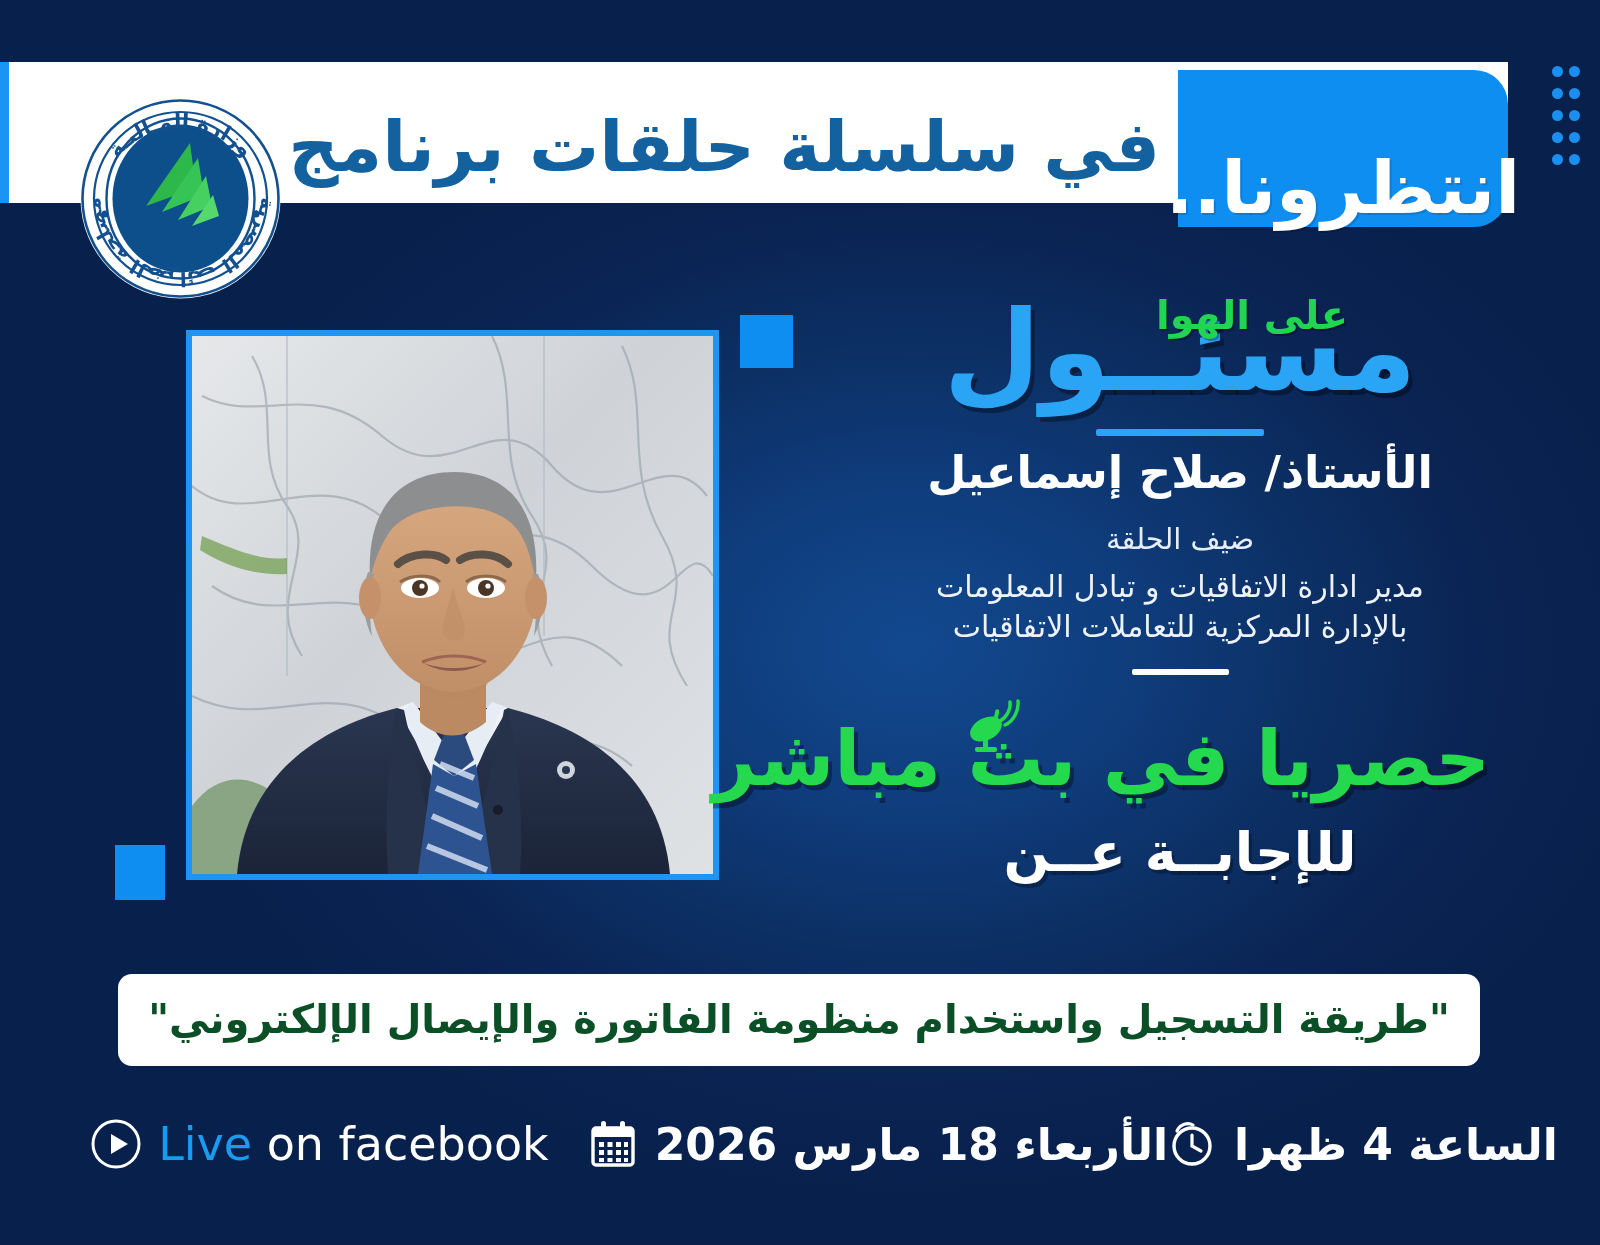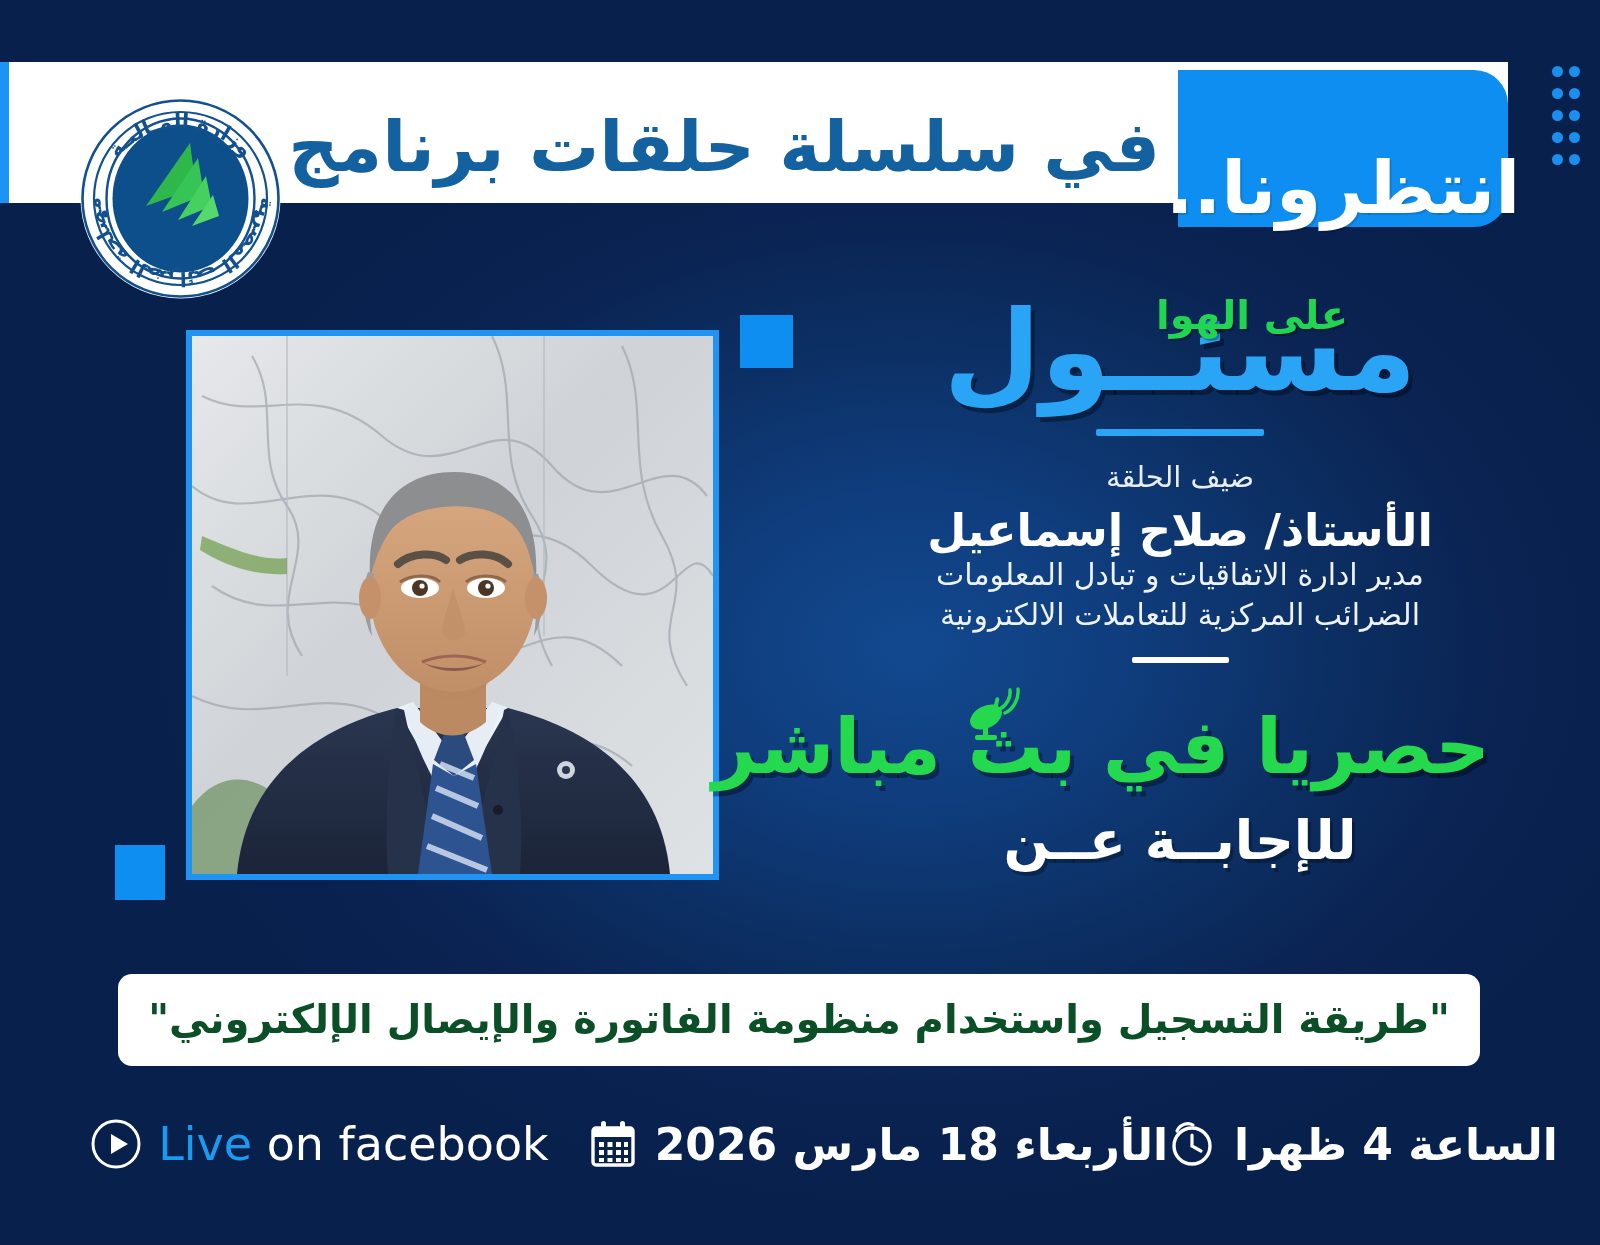--- a/index.html
+++ b/index.html
@@ -194,21 +194,21 @@
     font-weight: 700;
     line-height: 1.1;
     letter-spacing: -0.5px;
   }
   .guest-role-line {
     color: #eef3fb;
     font-size: 30px;
     font-weight: 400;
     line-height: 1.32;
   }
-  #guest-role { }
+  #guest-role { margin-top: 12px; }
 
   #exclusive-row {
     position: relative;
     margin-top: 46px;
     height: 100px;
   }
   #exclusive-text {
     font-size: 76px;
     font-weight: 700;
     color: #25d94e;
@@ -457,26 +457,26 @@
 
   <div id="right-column">
 
     <div id="title-row">
       <div id="title-main">مسئــول</div>
       <div id="title-overlay">على الهوا</div>
     </div>
 
     <div id="divider-top" class="divider-line"></div>
 
+    <div id="guest-name">الأستاذ/ صلاح إسماعيل</div>
     <div id="guest-label">ضيف الحلقة</div>
-    <div id="guest-name">الأستاذ/ صلاح إسماعيل</div>
 
     <div id="guest-role">
       <div class="guest-role-line">مدير ادارة الاتفاقيات و تبادل المعلومات</div>
-      <div class="guest-role-line">الضرائب المركزية للتعاملات الالكترونية</div>
+      <div class="guest-role-line">بالإدارة المركزية للتعاملات الاتفاقيات</div>
     </div>
 
     <div id="divider-mid" class="divider-line"></div>
 
     <div id="exclusive-row">
       <div id="exclusive-text">حصريا في بث مباشر</div>
       <svg id="satellite-icon" viewBox="0 0 58 58">
         <g fill="#25d94e">
           <ellipse cx="20" cy="30" rx="17" ry="11" transform="rotate(-28 20 30)"></ellipse>
           <rect x="17" y="36" width="5" height="14" rx="2"></rect>

